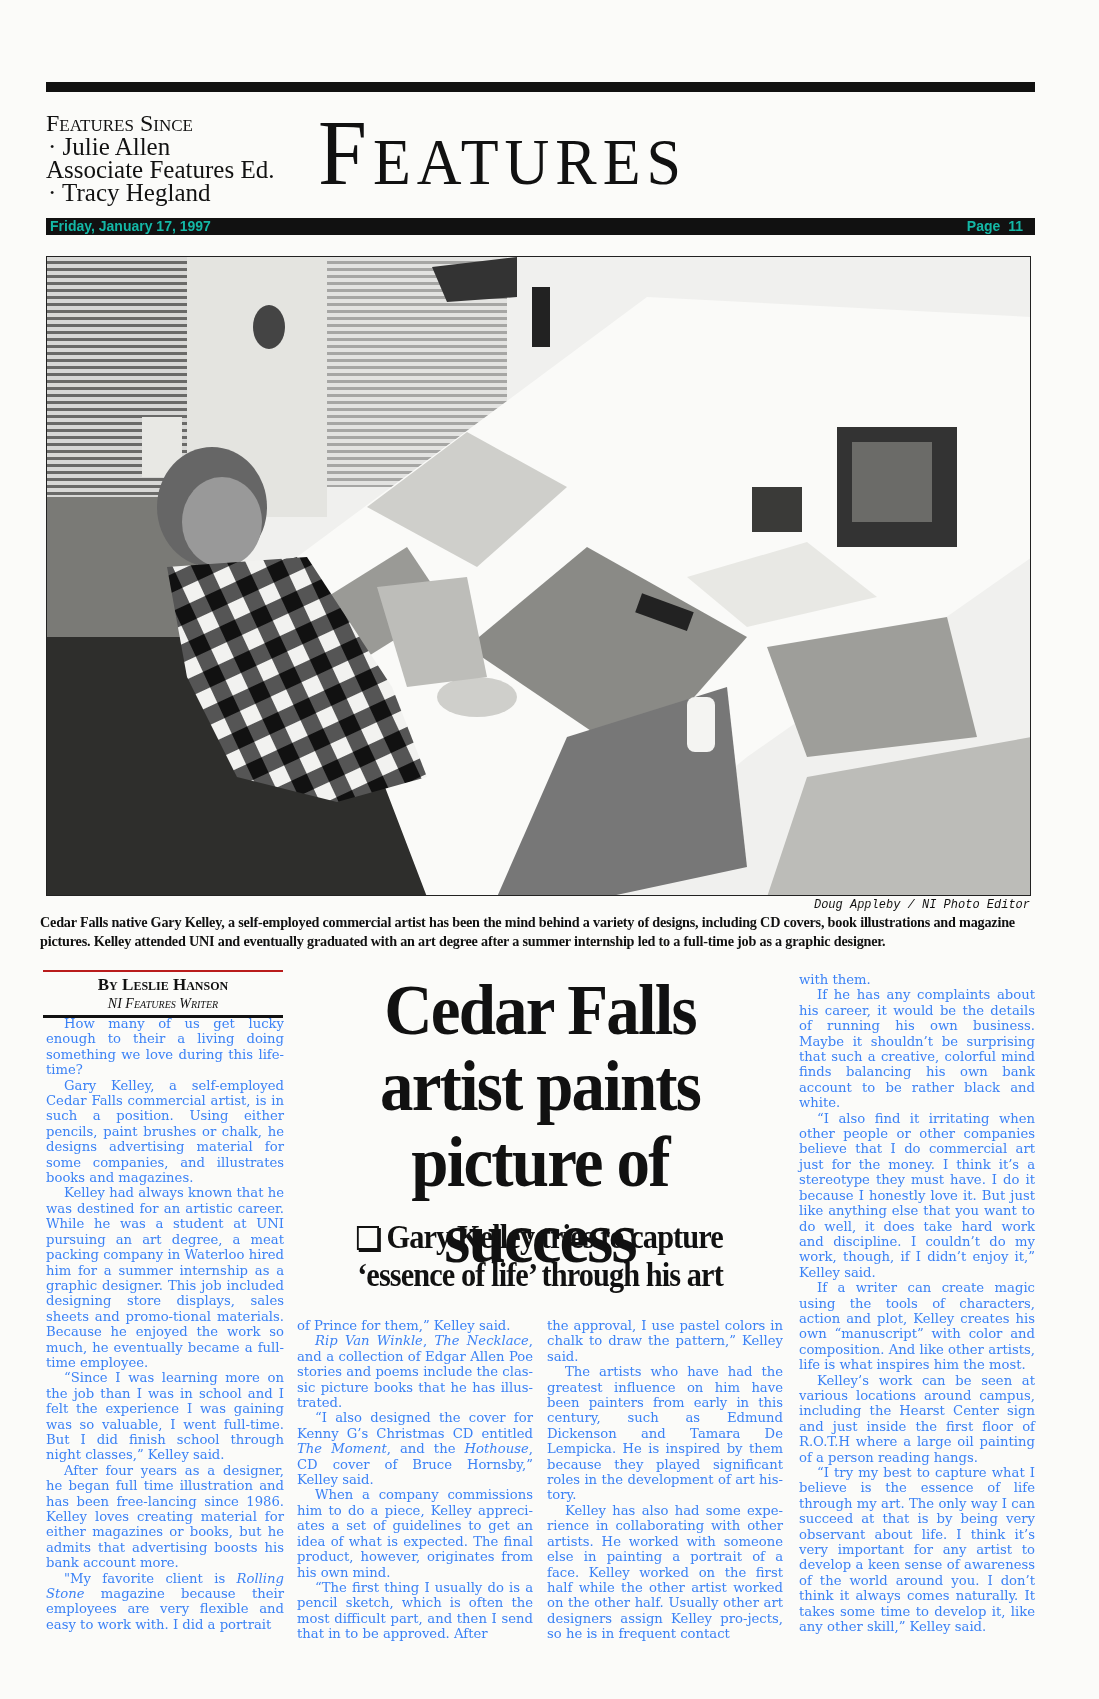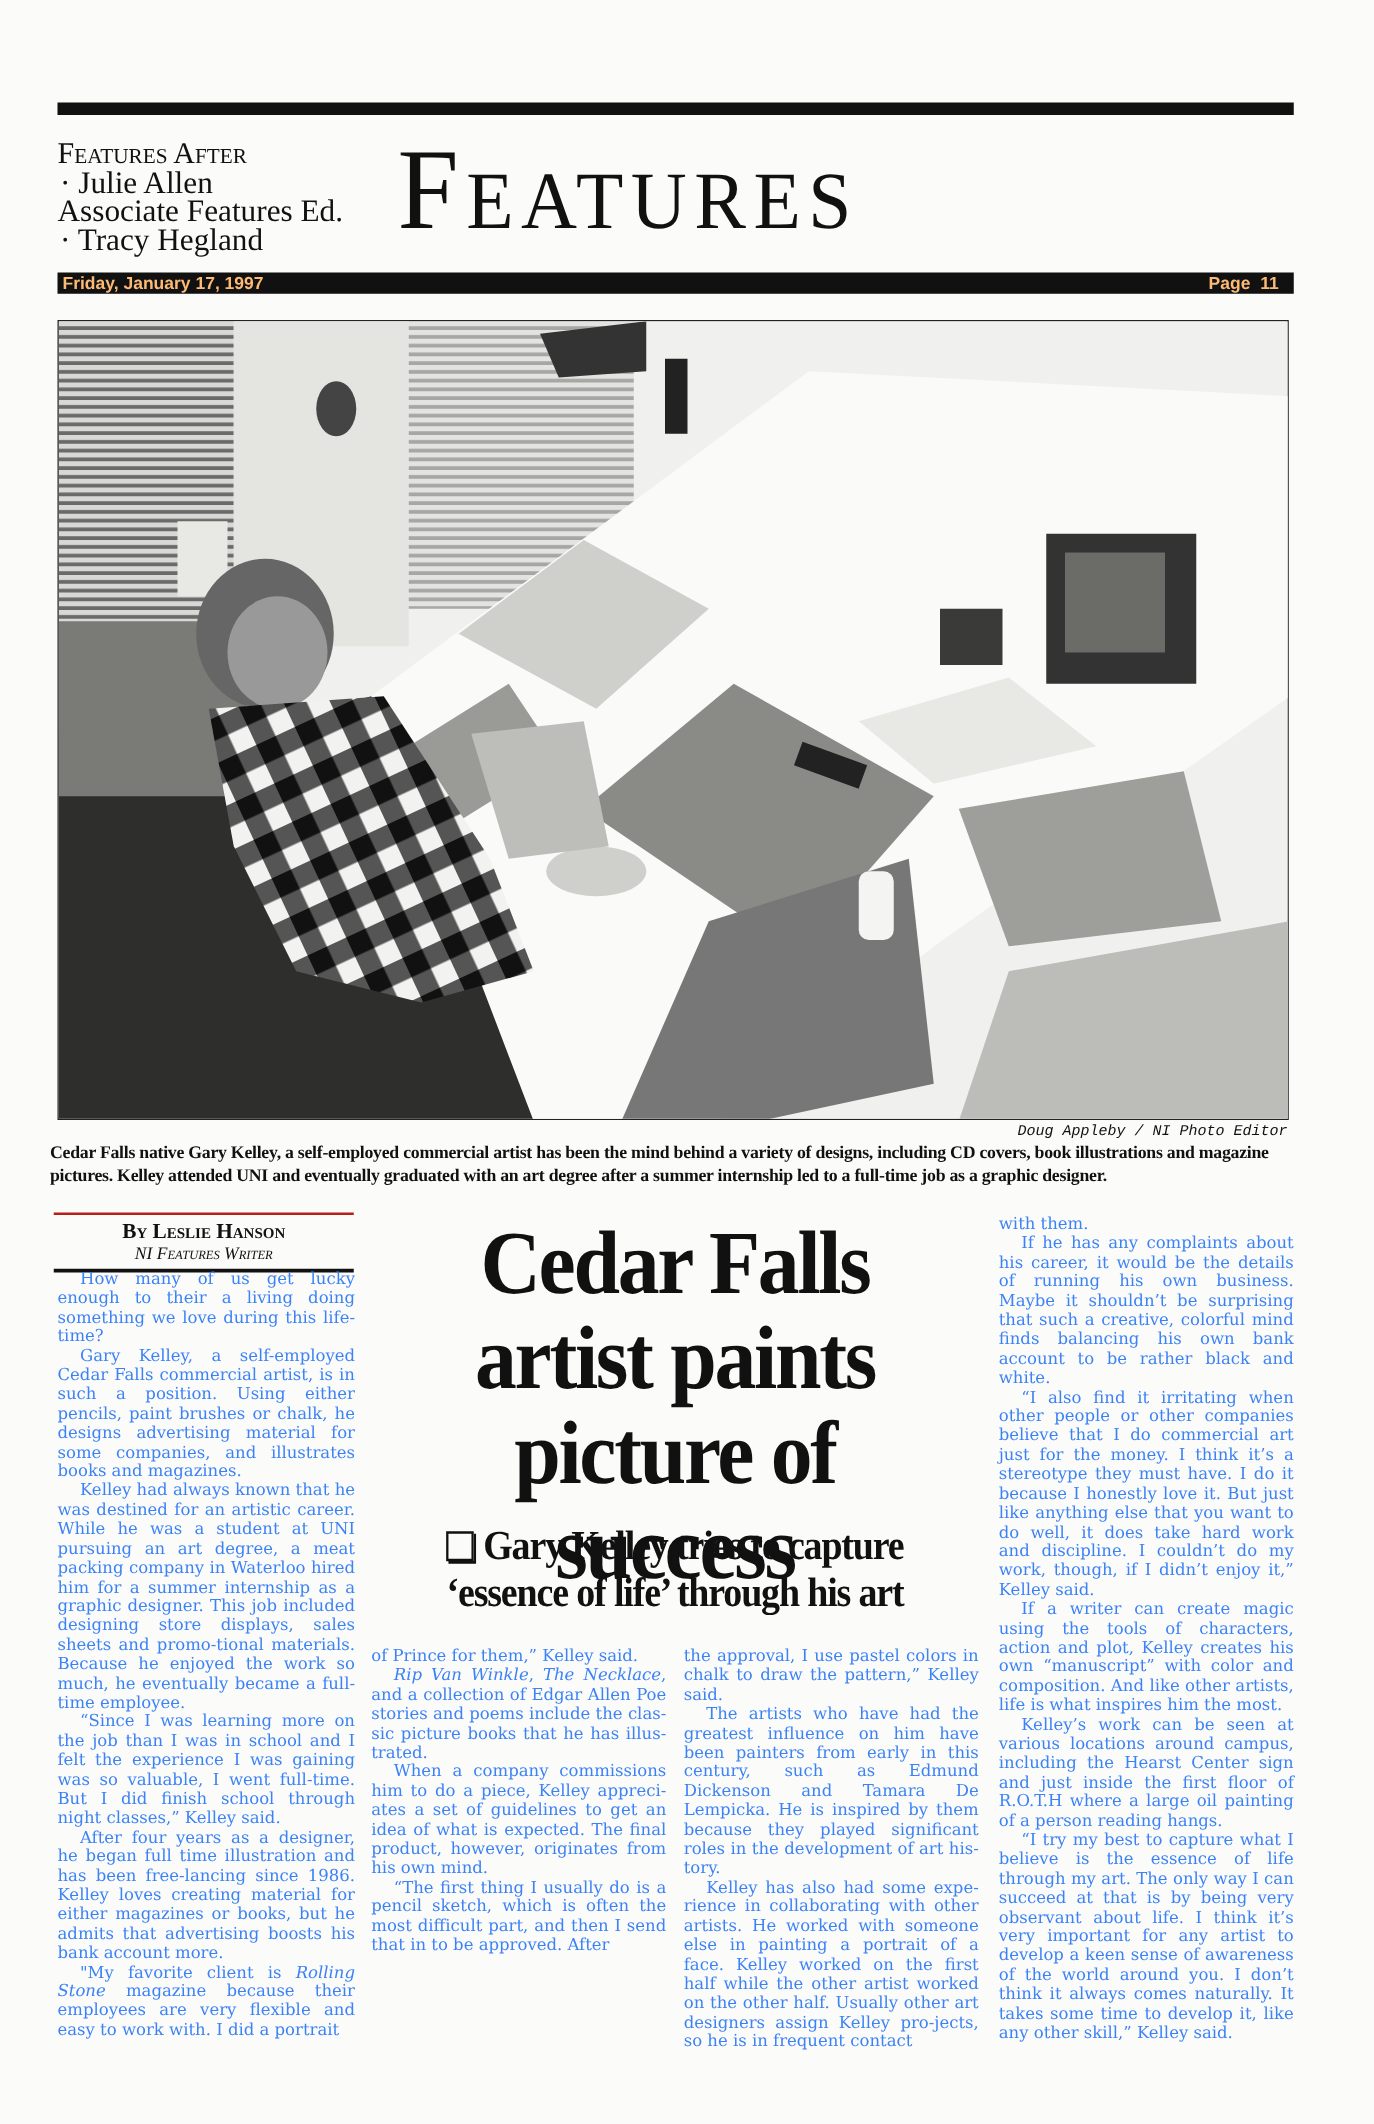--- a/index.html
+++ b/index.html
@@ -3,21 +3,21 @@
 <meta charset="utf-8">
 <style>
   html,body{margin:0;padding:0;background:#fbfbf9;}
   body{width:1099px;height:1699px;position:relative;overflow:hidden;color:#111;font-family:"DejaVu Serif",serif;}
   .abs{position:absolute;}
   .top-rule{left:46px;top:82px;width:989px;height:10px;background:#111;}
   .masthead-left{left:46px;top:112px;width:260px;font-family:"Liberation Serif",serif;font-size:25px;line-height:23px;color:#111;}
   .masthead-left .role{font-variant:small-caps;font-size:24px;letter-spacing:0px;}
   .masthead-left .name{padding-left:2px;}
   .section-title{left:318px;top:110px;font-family:"Liberation Serif",serif;font-size:88px;line-height:82px;letter-spacing:6px;font-variant:small-caps;color:#111;transform:scaleY(1.05);transform-origin:top left;}
-  .date-bar{left:46px;top:218px;width:989px;height:17px;background:#111;color:#fdba74;font-family:"Liberation Sans",sans-serif;font-weight:bold;font-size:14px;line-height:17px;}
+  .date-bar{left:46px;top:218px;width:989px;height:17px;background:#111;color:#14b8a6;font-family:"Liberation Sans",sans-serif;font-weight:bold;font-size:14px;line-height:17px;}
   .date-bar .date{position:absolute;left:4px;top:0;}
   .date-bar .page{position:absolute;right:12px;top:0;word-spacing:4px;}
   .photo{left:46px;top:256px;width:985px;height:640px;border:1px solid #222;box-sizing:border-box;overflow:hidden;background:#eee;}
   .photo svg{display:block;}
   .credit{left:600px;top:898px;width:430px;text-align:right;font-family:Liberation Mono, monospace;font-style:italic;font-size:12px;}
   .caption{left:40px;top:913px;width:995px;font-family:"Liberation Serif",serif;font-weight:bold;font-size:14.2px;line-height:19px;letter-spacing:-0.2px;}
   .byline-box{left:43px;top:970px;width:240px;text-align:center;border-top:2px solid #b91c1c;border-bottom:3px solid #111;padding:3px 0 2px 0;}
   .byline-box .by{font-family:"Liberation Serif",serif;font-weight:bold;font-size:17px;font-variant:small-caps;line-height:20px;}
   .byline-box .role{font-family:"Liberation Serif",serif;font-style:italic;font-size:14px;font-variant:small-caps;line-height:18px;}
   .col{font-family:"DejaVu Serif",serif;font-size:13.2px;line-height:15.4px;text-align:justify;hyphens:manual;color:#3b82f6;}
@@ -31,21 +31,21 @@
   .deck{left:295px;top:1218px;width:490px;text-align:center;font-family:"Liberation Serif",serif;font-weight:bold;font-size:33px;line-height:38px;letter-spacing:-1px;color:#111;transform:scaleX(0.92);transform-origin:center top;}
   .deck .box{display:inline-block;width:20px;height:20px;border:2px solid #111;box-shadow:2px 2px 0 #111;margin-right:8px;vertical-align:-2px;}
   i{font-style:italic;}
 </style>
 </head>
 <body>
 
 <div class="abs top-rule"></div>
 
 <div class="abs masthead-left">
-  <div class="role">Features After</div>
+  <div class="role">Features Since</div>
   <div class="name">· Julie Allen</div>
   <div>Associate Features Ed.</div>
   <div class="name">· Tracy Hegland</div>
 </div>
 
 <div class="abs section-title">Features</div>
 
 <div class="abs date-bar">
   <span class="date">Friday, January 17, 1997</span>
   <span class="page">Page 11</span>
@@ -135,20 +135,21 @@
   <p>Gary Kelley, a self-employed Cedar Falls commercial artist, is in such a position. Using either pencils, paint brushes or chalk, he designs advertising material for some companies, and illustrates books and magazines.</p>
   <p>Kelley had always known that he was destined for an artistic career. While he was a student at UNI pursuing an art degree, a meat packing company in Waterloo hired him for a summer internship as a graphic designer. This job included designing store displays, sales sheets and promo-tional materials. Because he enjoyed the work so much, he eventually became a full-time employee.</p>
   <p>“Since I was learning more on the job than I was in school and I felt the experience I was gaining was so valuable, I went full-time. But I did finish school through night classes,” Kelley said.</p>
   <p>After four years as a designer, he began full time illustration and has been free-lancing since 1986. Kelley loves creating material for either magazines or books, but he admits that advertising boosts his bank account more.</p>
   <p>"My favorite client is <i>Rolling Stone</i> magazine because their employees are very flexible and easy to work with. I did a portrait</p>
 </div>
 
 <div class="abs col col2">
   <p class="cont">of Prince for them,” Kelley said.</p>
   <p><i>Rip Van Winkle</i>, <i>The Necklace</i>, and a collection of Edgar Allen Poe stories and poems include the clas-sic picture books that he has illus-trated.</p>
+  <p>“I also designed the cover for Kenny G’s Christmas CD entitled <i>The Moment</i>, and the <i>Hothouse</i>, CD cover of Bruce Hornsby,” Kelley said.</p>
   <p>When a company commissions him to do a piece, Kelley appreci-ates a set of guidelines to get an idea of what is expected. The final product, however, originates from his own mind.</p>
   <p>“The first thing I usually do is a pencil sketch, which is often the most difficult part, and then I send that in to be approved. After</p>
 </div>
 
 <div class="abs col col3">
   <p class="cont">the approval, I use pastel colors in chalk to draw the pattern,” Kelley said.</p>
   <p>The artists who have had the greatest influence on him have been painters from early in this century, such as Edmund Dickenson and Tamara De Lempicka. He is inspired by them because they played significant roles in the development of art his-tory.</p>
   <p>Kelley has also had some expe-rience in collaborating with other artists. He worked with someone else in painting a portrait of a face. Kelley worked on the first half while the other artist worked on the other half. Usually other art designers assign Kelley pro-jects, so he is in frequent contact</p>
 </div>
 

